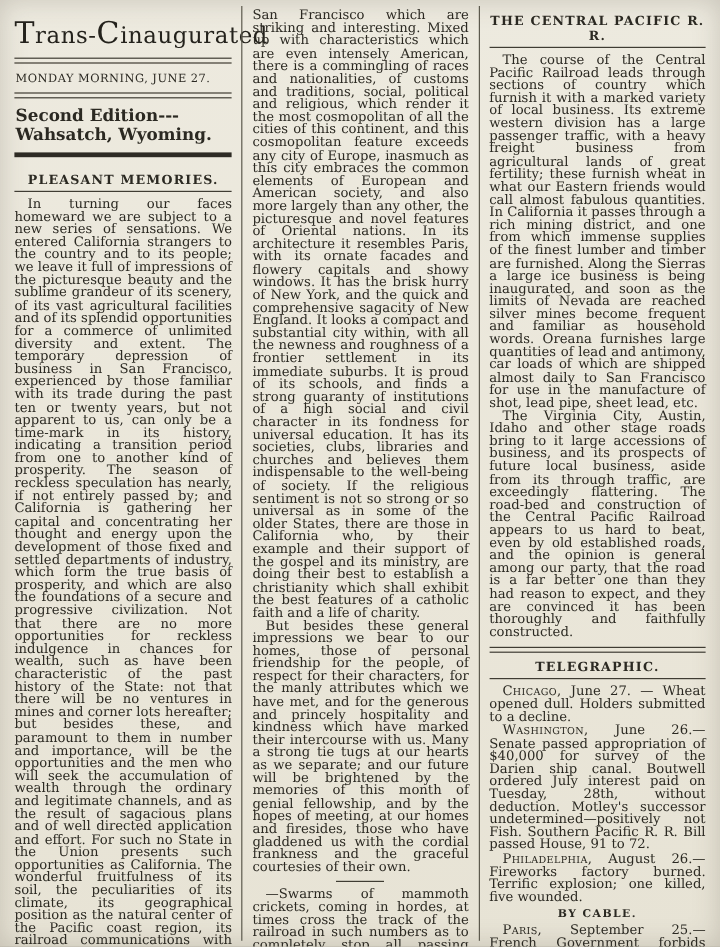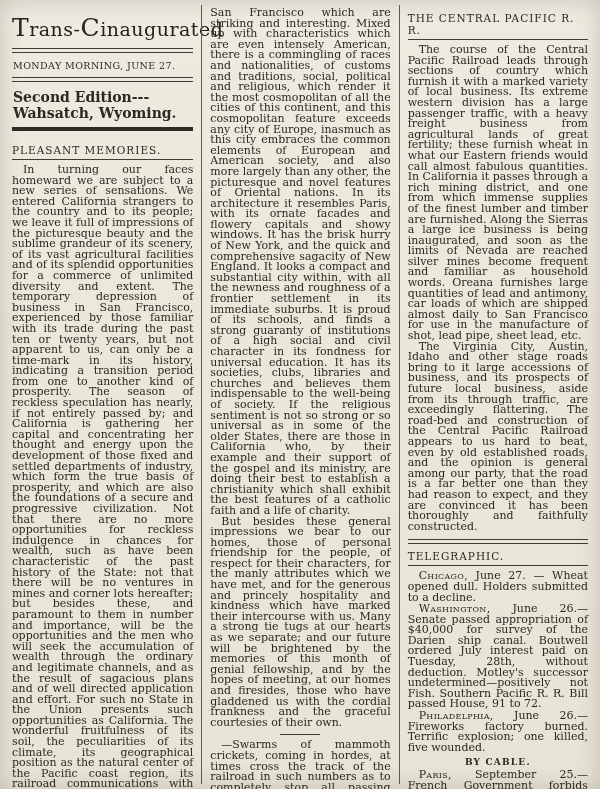--- a/index.html
+++ b/index.html
@@ -25,21 +25,21 @@
     padding:5px 0 4px; white-space:nowrap; color:#24221c;
   }
   .paper-title .cap { font-size:25px; }
   .rule-double { border-top:1px solid #3f3c33; border-bottom:1px solid #3f3c33; height:3px; margin:2px 0; }
   .dateline { font-size:9.5px; letter-spacing:.4px; padding:5px 1px 4px; }
   .edition  { font-weight:700; font-size:14px; padding:5px 1px 4px; }
   .rule-thick { height:4px; background:#2e2b24; margin:2px 0 9px; }
 
   
   .headline {
-    text-align:left; font-weight:400; font-size:10.5px;
+    text-align:center; font-weight:700; font-size:10.5px;
     letter-spacing:1px; padding:4px 0 3px;
   }
   .headline-rule { border-top:1px solid #3f3c33; margin:0 0 5px; }
 
   
   .body {
     margin:0; font-size:11px; line-height:10.6px;
     text-align:justify; text-indent:11px;
   }
   .noindent { text-indent:0; }
@@ -90,21 +90,21 @@
     <div class="headline-rule"></div>
     <p class="body">The course of the Central Pacific Railroad leads through sections of country which furnish it with a marked variety of local business. Its extreme western division has a large passenger traffic, with a heavy freight business from agricultural lands of great fertility; these furnish wheat in what our Eastern friends would call almost fabulous quantities. In California it passes through a rich mining district, and one from which immense supplies of the finest lumber and timber are furnished. Along the Sierras a large ice business is being inaugurated, and soon as the limits of Nevada are reached silver mines become frequent and familiar as household words. Oreana furnishes large quantities of lead and antimony, car loads of which are shipped almost daily to San Francisco for use in the manufacture of shot, lead pipe, sheet lead, etc.</p>
     <p class="body">The Virginia City, Austin, Idaho and other stage roads bring to it large accessions of business, and its prospects of future local business, aside from its through traffic, are exceedingly flattering. The road-bed and construction of the Central Pacific Railroad appears to us hard to beat, even by old established roads, and the opinion is general among our party, that the road is a far better one than they had reason to expect, and they are convinced it has been thoroughly and faithfully constructed.</p>
 
     <div class="rule-double section-sep"></div>
     <div class="headline">TELEGRAPHIC.</div>
     <div class="headline-rule"></div>
 
     <p class="body tele"><span class="sc">Chicago,</span> <span>June 27. — Wheat opened dull. Holders submitted to a decline.</span></p>
     <p class="body tele"><span class="sc">Washington,</span> <span>June 26.—Senate passed appropriation of $40,000 for survey of the Darien ship canal. Boutwell ordered July interest paid on Tuesday, 28th, without deduction. Motley's successor undetermined—positively not Fish. Southern Pacific R. R. Bill passed House, 91 to 72.</span></p>
-    <p class="body tele"><span class="sc">Philadelphia,</span> <span>June 26.—Fireworks factory burned. Terrific explosion; one killed, five wounded.</span></p>
+    <p class="body tele"><span class="sc">Philadelphia,</span> <span>August 26.—Fireworks factory burned. Terrific explosion; one killed, five wounded.</span></p>
 
     <div class="subhead">BY CABLE.</div>
 
     <p class="body tele"><span class="sc">Paris,</span> <span>September 25.—French Government forbids publication of Pontifical documents without its sanction.</span></p>
     <p class="body tele"><span class="sc">Madrid,</span> <span>June 25.—Isabella will abdicate to-morrow.</span></p>
     <p class="body tele"><span class="sc">London,</span> <span>November 25.—Inman steamship City of Brooklyn, from Liverpool 23d, collided and sunk a bark; crew saved.</span></p>
   </div>
 
 </div>
 

